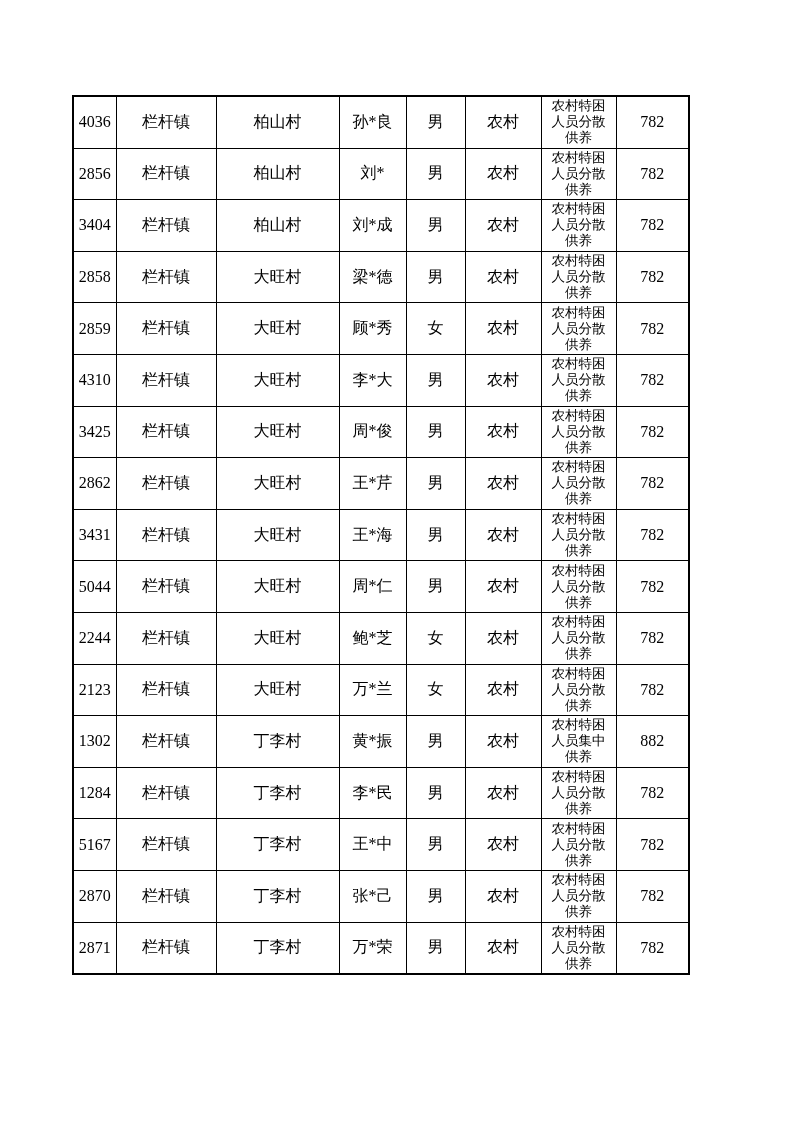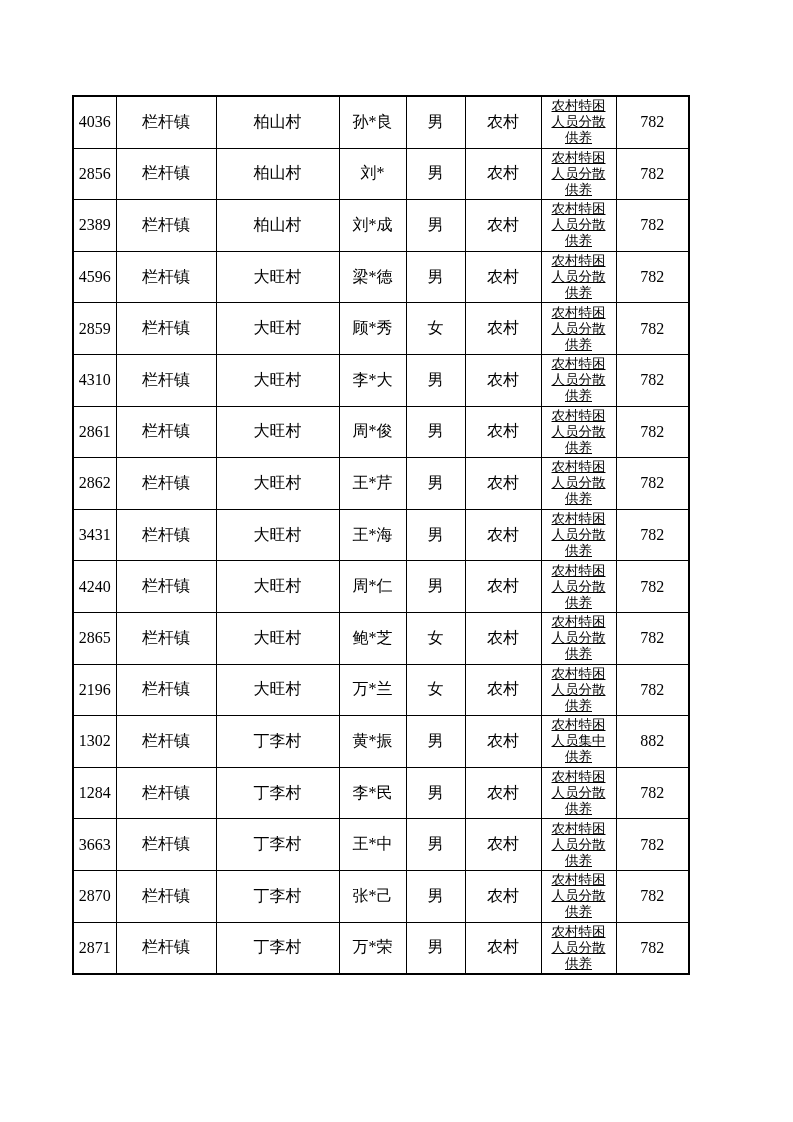--- a/index.html
+++ b/index.html
@@ -34,21 +34,20 @@
     vertical-align:middle;
     padding:0;
     height:50.6px;
     font-size:16px;
     overflow:hidden;
   }
   table.welfare td.cat{
     font-size:13.5px;
     line-height:16px;
     white-space:pre-line;
-    text-decoration:underline;
   }
 </style>
 </head>
 <body>
 
 <div class="page">
   <table class="welfare">
     <colgroup>
       <col style="width:43px">
       <col style="width:100px">
@@ -78,33 +77,33 @@
     <td>柏山村</td>
     <td>刘*</td>
     <td>男</td>
     <td>农村</td>
     <td class="cat">农村特困
 人员分散
 供养</td>
     <td>782</td>
   </tr>
         <tr>
-    <td>2389</td>
+    <td>3404</td>
     <td>栏杆镇</td>
     <td>柏山村</td>
     <td>刘*成</td>
     <td>男</td>
     <td>农村</td>
     <td class="cat">农村特困
 人员分散
 供养</td>
     <td>782</td>
   </tr>
         <tr>
-    <td>4596</td>
+    <td>2858</td>
     <td>栏杆镇</td>
     <td>大旺村</td>
     <td>梁*德</td>
     <td>男</td>
     <td>农村</td>
     <td class="cat">农村特困
 人员分散
 供养</td>
     <td>782</td>
   </tr>
@@ -126,21 +125,21 @@
     <td>大旺村</td>
     <td>李*大</td>
     <td>男</td>
     <td>农村</td>
     <td class="cat">农村特困
 人员分散
 供养</td>
     <td>782</td>
   </tr>
         <tr>
-    <td>2861</td>
+    <td>3425</td>
     <td>栏杆镇</td>
     <td>大旺村</td>
     <td>周*俊</td>
     <td>男</td>
     <td>农村</td>
     <td class="cat">农村特困
 人员分散
 供养</td>
     <td>782</td>
   </tr>
@@ -162,45 +161,45 @@
     <td>大旺村</td>
     <td>王*海</td>
     <td>男</td>
     <td>农村</td>
     <td class="cat">农村特困
 人员分散
 供养</td>
     <td>782</td>
   </tr>
         <tr>
-    <td>4240</td>
+    <td>5044</td>
     <td>栏杆镇</td>
     <td>大旺村</td>
     <td>周*仁</td>
     <td>男</td>
     <td>农村</td>
     <td class="cat">农村特困
 人员分散
 供养</td>
     <td>782</td>
   </tr>
         <tr>
-    <td>2865</td>
+    <td>2244</td>
     <td>栏杆镇</td>
     <td>大旺村</td>
     <td>鲍*芝</td>
     <td>女</td>
     <td>农村</td>
     <td class="cat">农村特困
 人员分散
 供养</td>
     <td>782</td>
   </tr>
         <tr>
-    <td>2196</td>
+    <td>2123</td>
     <td>栏杆镇</td>
     <td>大旺村</td>
     <td>万*兰</td>
     <td>女</td>
     <td>农村</td>
     <td class="cat">农村特困
 人员分散
 供养</td>
     <td>782</td>
   </tr>
@@ -222,21 +221,21 @@
     <td>丁李村</td>
     <td>李*民</td>
     <td>男</td>
     <td>农村</td>
     <td class="cat">农村特困
 人员分散
 供养</td>
     <td>782</td>
   </tr>
         <tr>
-    <td>3663</td>
+    <td>5167</td>
     <td>栏杆镇</td>
     <td>丁李村</td>
     <td>王*中</td>
     <td>男</td>
     <td>农村</td>
     <td class="cat">农村特困
 人员分散
 供养</td>
     <td>782</td>
   </tr>

